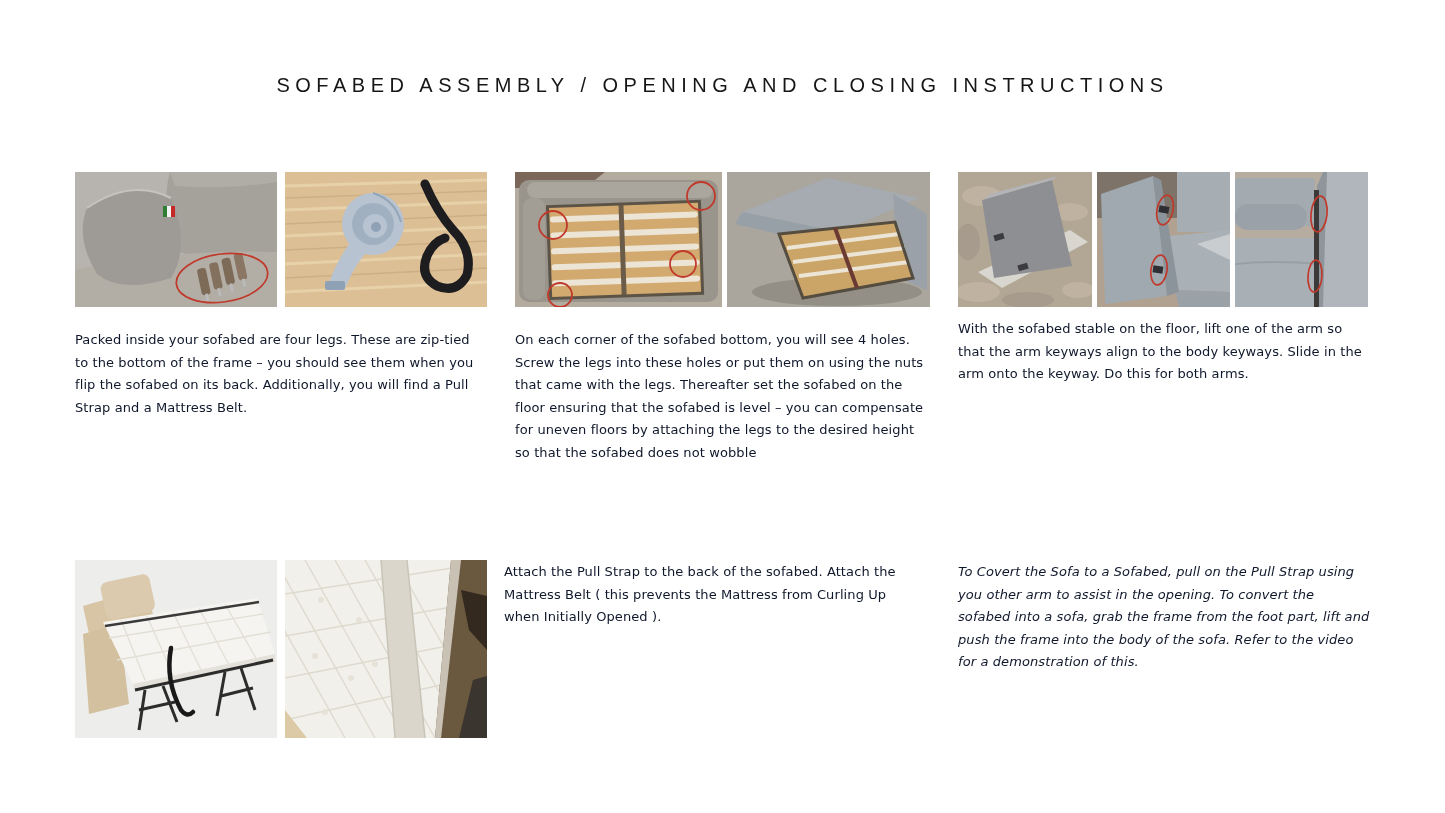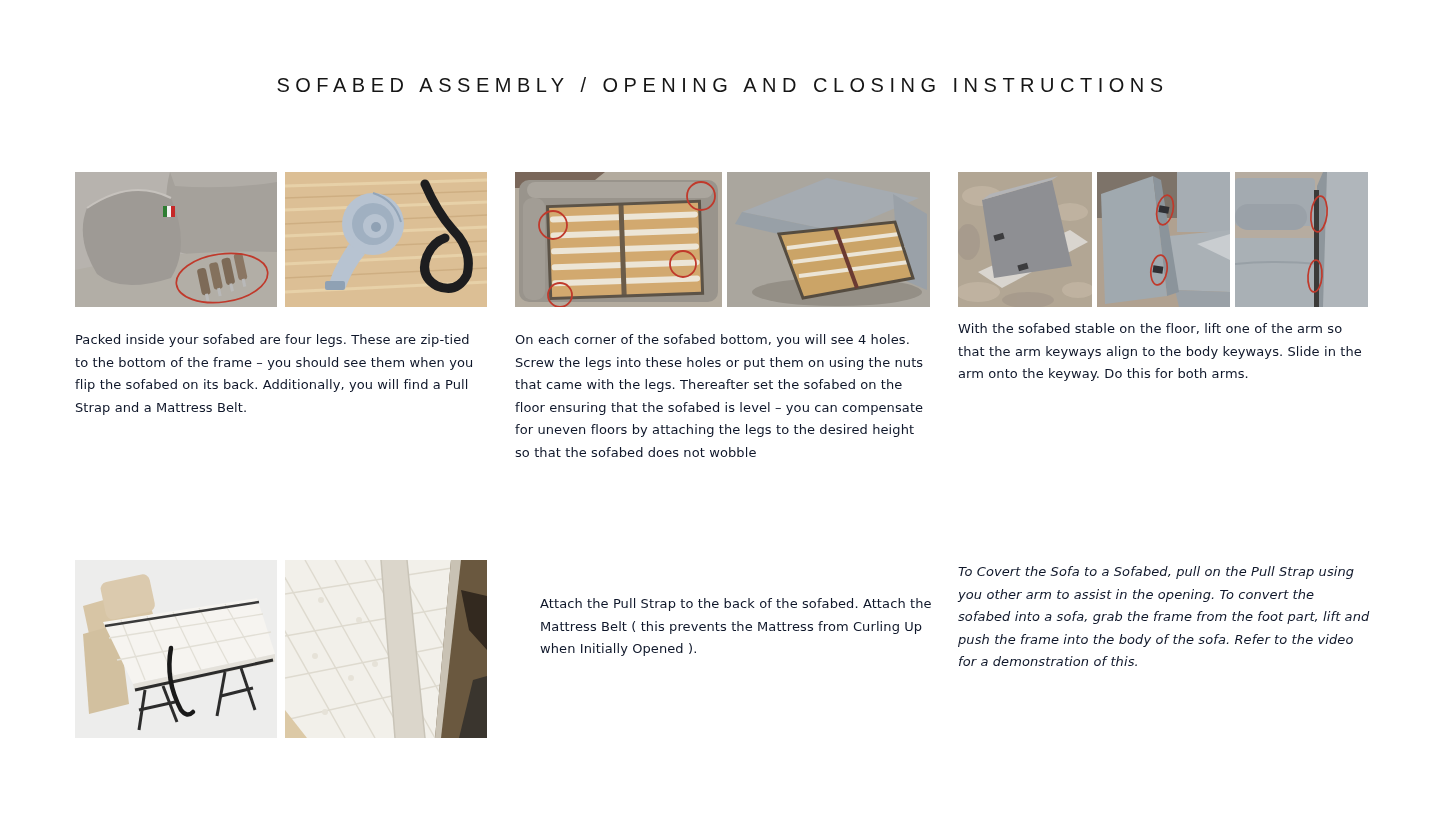--- a/index.html
+++ b/index.html
@@ -269,14 +269,14 @@
     <line x1="96" y1="0" x2="110" y2="178" stroke="#c9c4b8" stroke-width="1.5"></line>
     <line x1="122" y1="0" x2="140" y2="178" stroke="#c9c4b8" stroke-width="1.5"></line>
     <polygon points="166,0 202,0 202,178 150,178" fill="#6a583f"></polygon>
     <polygon points="176,30 202,36 202,90 184,70" fill="#33291f"></polygon>
     <polygon points="188,120 202,116 202,178 174,178" fill="#3a352e"></polygon>
     <polygon points="166,0 176,0 156,178 150,178" fill="#c9c2b4"></polygon>
     <polygon points="0,150 22,178 0,178" fill="#dcc9a6"></polygon>
   </svg>
 </div>
 
-<p class="step" style="left:540px;top:561px;width:418px;margin-top:32px;">Attach the Pull Strap to the back of the sofabed. Attach the Mattress Belt ( this prevents the Mattress from Curling Up when Initially Opened ).</p>
+<p class="step" style="left:504px;top:561px;width:418px;">Attach the Pull Strap to the back of the sofabed. Attach the Mattress Belt ( this prevents the Mattress from Curling Up when Initially Opened ).</p>
 <p class="step" style="left:958px;top:561px;width:412px;font-style:italic;">To Covert the Sofa to a Sofabed, pull on the Pull Strap using you other arm to assist in the opening. To convert the sofabed into a sofa, grab the frame from the foot part, lift and push the frame into the body of the sofa.  Refer to the video for a demonstration of this.</p>
 
 </body></html>

